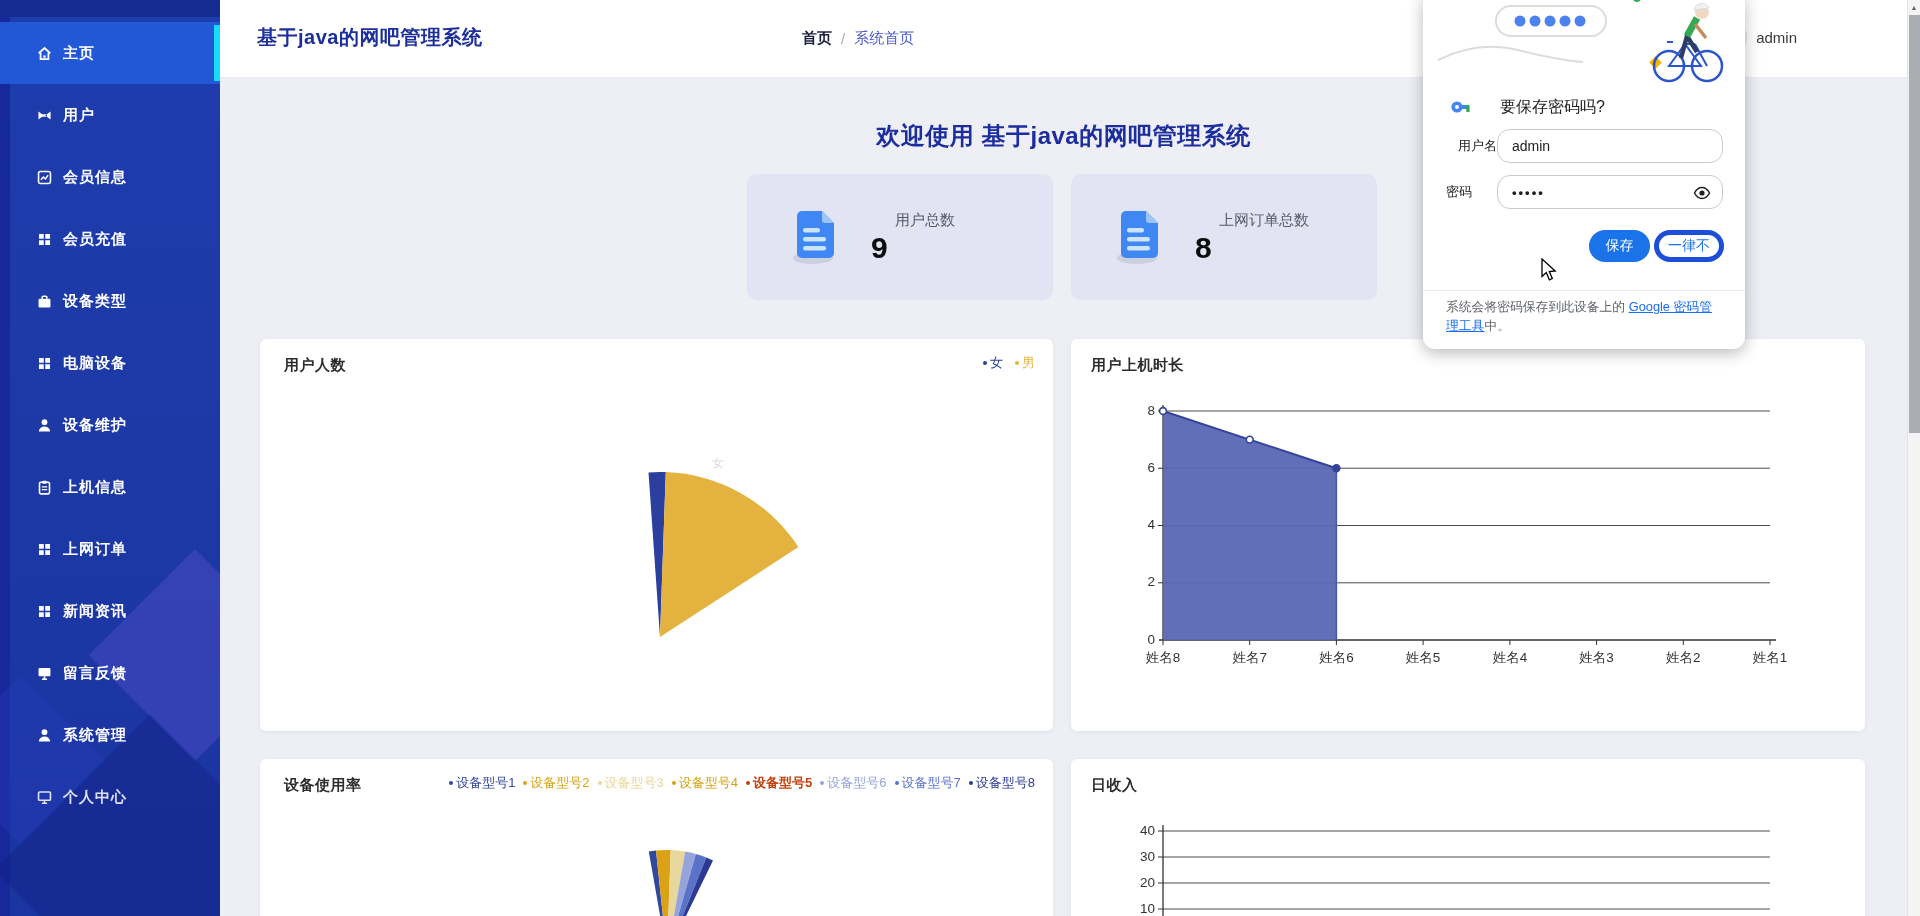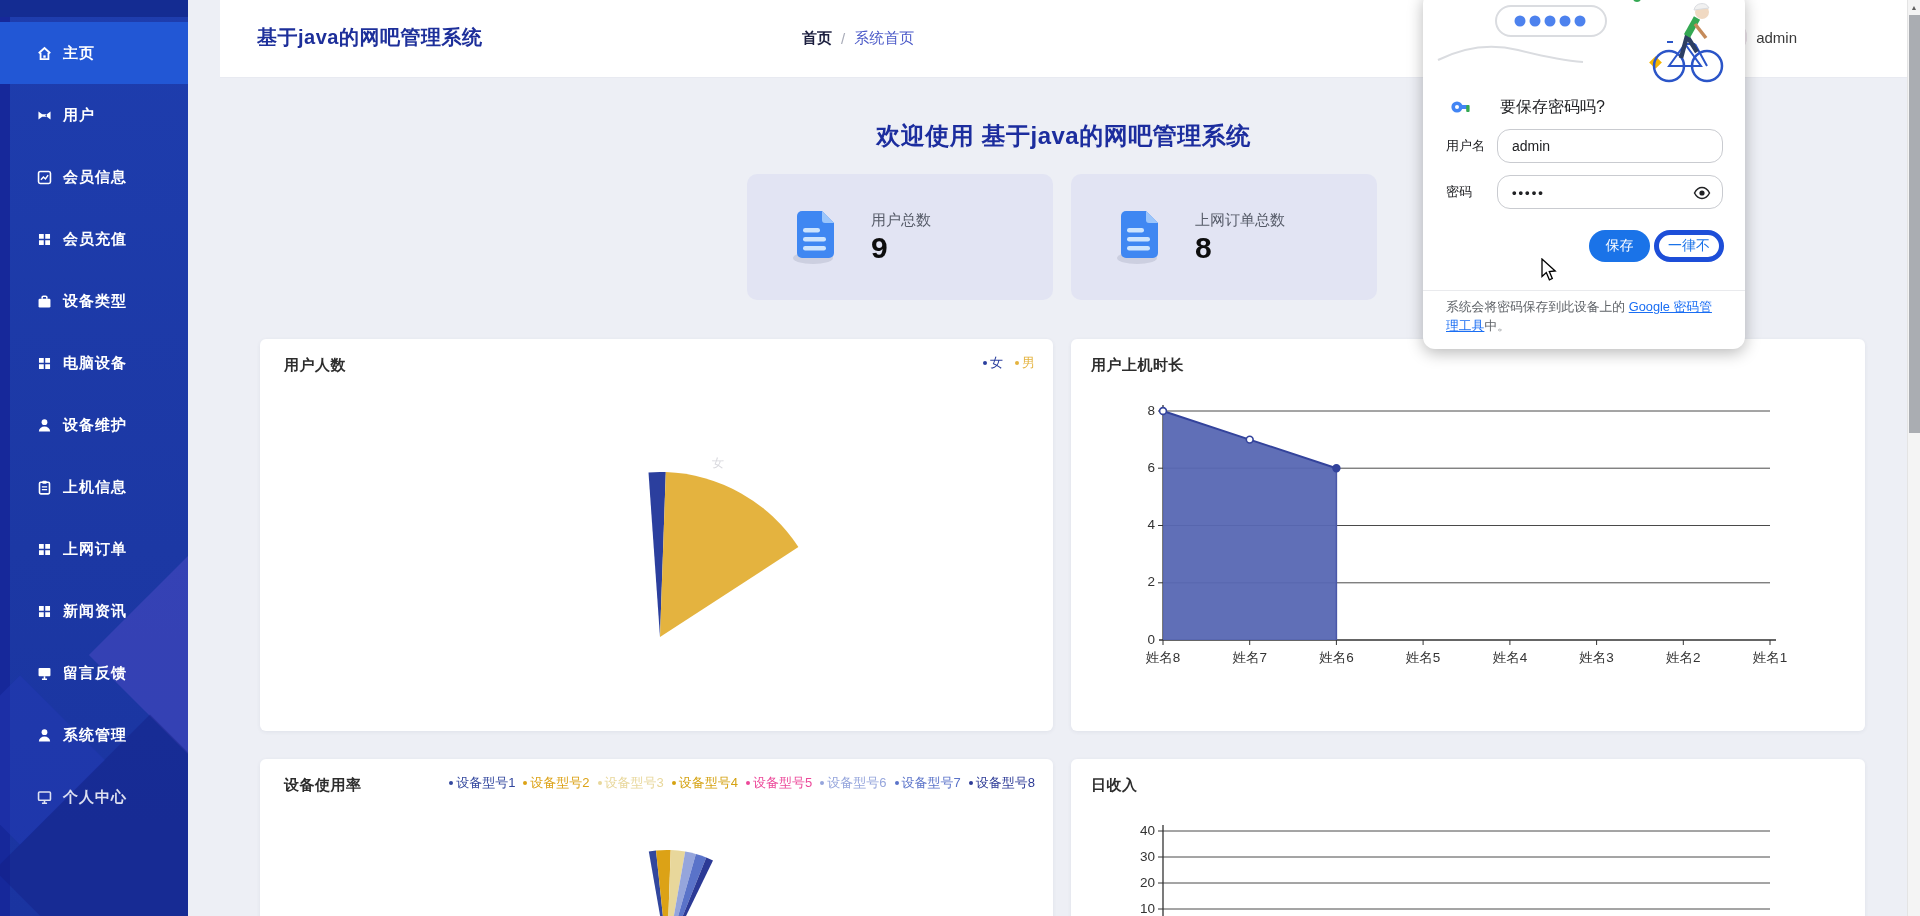--- a/index.html
+++ b/index.html
@@ -1,20 +1,20 @@
 <!DOCTYPE html>
 <html><head>
 <meta charset="utf-8">
 <style>
   html,body{margin:0;padding:0;background:#d8dae0;}
   *{box-sizing:border-box;font-family:"Liberation Sans","DejaVu Sans",sans-serif;}
   #screen{position:relative;width:1920px;height:916px;overflow:hidden;background:#edeff5;}
 
   
-  #sidebar{position:absolute;left:0;top:0;width:188px;height:916px;background:linear-gradient(180deg,#1e3dae 0%,#1c38a4 60%,#1a34a0 100%);overflow:hidden;z-index:10;}
+  #sidebar{position:absolute;left:0;top:0;width:220px;height:916px;background:linear-gradient(180deg,#1e3dae 0%,#1c38a4 60%,#1a34a0 100%);overflow:hidden;z-index:10;}
   #sidebar .left-edge{position:absolute;left:0;top:0;width:10px;height:916px;background:#16289a;}
   #sidebar .top-strip{position:absolute;left:0;top:0;width:220px;height:17px;background:#142c92;}
   .side-items{position:absolute;left:0;top:22px;width:220px;}
   .side-item{position:relative;height:62px;display:flex;align-items:center;padding-left:36px;color:#fff;cursor:pointer;}
   .side-item .lbl{font-size:15px;font-weight:bold;margin-left:10px;letter-spacing:1px;}
   .side-item svg{width:17px;height:17px;flex:none;}
   .side-item.active{background:#2257d5;}
   .side-item.active::after{content:"";position:absolute;right:0;top:3px;bottom:3px;width:6px;background:#17dcfc;}
   .side-item.faded{opacity:.85;}
   .cube{position:absolute;background:rgba(110,90,220,.22);transform:rotate(45deg);}
@@ -33,21 +33,21 @@
   #avatar{width:34px;height:34px;border-radius:50%;overflow:hidden;background:#e7dfe6;flex:none;}
   #user-name{font-size:15px;color:#3a3a3a;}
 
   
   #main{position:absolute;left:220px;top:78px;width:1687px;height:838px;overflow:hidden;}
   #welcome{position:absolute;left:0;top:26px;width:1687px;text-align:center;font-size:24px;font-weight:bold;color:#1c2d9e;letter-spacing:.5px;}
   .stat-card{position:absolute;top:96px;width:306px;height:126px;background:#e2e4f3;border-radius:10px;display:flex;align-items:center;padding-left:40px;}
   #stat-0{left:527px;} #stat-1{left:851px;}
   .stat-icon{width:54px;height:58px;flex:none;}
   .stat-txt{margin-left:30px;display:flex;flex-direction:column;gap:3px;}
-  .stat-label{font-size:15px;color:#565b68;}
+  .stat-label{font-size:15px;color:#565b68;margin-left:24px;}
   .stat-value{font-size:30px;font-weight:bold;color:#0d0d0d;line-height:1;}
 
   .chart-card{position:absolute;background:#fff;border-radius:6px;box-shadow:0 1px 4px rgba(40,50,90,.07);}
   #chart-users{left:40px;top:261px;width:793px;height:392px;}
   #chart-hours{left:851px;top:261px;width:794px;height:392px;}
   #chart-devices{left:40px;top:681px;width:793px;height:235px;overflow:hidden;}
   #chart-income{left:851px;top:681px;width:794px;height:235px;overflow:hidden;}
   .chart-title{position:absolute;left:24px;top:17px;font-size:15px;font-weight:bold;color:#2d2d2d;letter-spacing:.5px;}
   .legend{position:absolute;right:18px;top:15px;display:flex;gap:12px;align-items:center;font-size:13px;}
   .legend .li{display:flex;align-items:center;gap:3px;cursor:pointer;}
@@ -321,21 +321,21 @@
             <span>设备型号2</span>
           </span>
         <span class="li" style="color: rgb(232, 215, 155);">
             <span class="dot"></span>
             <span>设备型号3</span>
           </span>
         <span class="li" style="color: rgb(213, 162, 17);">
             <span class="dot"></span>
             <span>设备型号4</span>
           </span>
-        <span class="li" style="color: #ec4899;">
+        <span class="li" style="color: #c2410c; font-weight: bold;">
             <span class="dot"></span>
             <span>设备型号5</span>
           </span>
         <span class="li" style="color: rgb(149, 165, 220);">
             <span class="dot"></span>
             <span>设备型号6</span>
           </span>
         <span class="li" style="color: rgb(90, 115, 201);">
             <span class="dot"></span>
             <span>设备型号7</span>
@@ -395,21 +395,21 @@
     <div id="pw-title-row">
       <svg width="22" height="22" viewBox="0 0 22 22">
         <circle cx="7" cy="11" r="5.6" fill="#4285f4"></circle>
         <circle cx="7" cy="11" r="2" fill="#fff"></circle>
         <rect x="11" y="9" width="8" height="4" rx="1" fill="#4285f4"></rect>
         <rect x="16.2" y="9" width="3.4" height="7" rx="1" fill="#34a853"></rect>
       </svg>
       <span id="pw-title">要保存密码吗?</span>
     </div>
 
-    <div class="pw-row" style="top:137px;">
+    <div class="pw-row" style="top:137px;text-align:right;">
       <span class="pw-label">用户名</span>
       <div class="pw-input">
         <span>admin</span>
       </div>
     </div>
 
     <div class="pw-row" style="top:183px;">
       <span class="pw-label">密码</span>
       <div class="pw-input">
         <span id="pw-pass-val">•••••</span>

